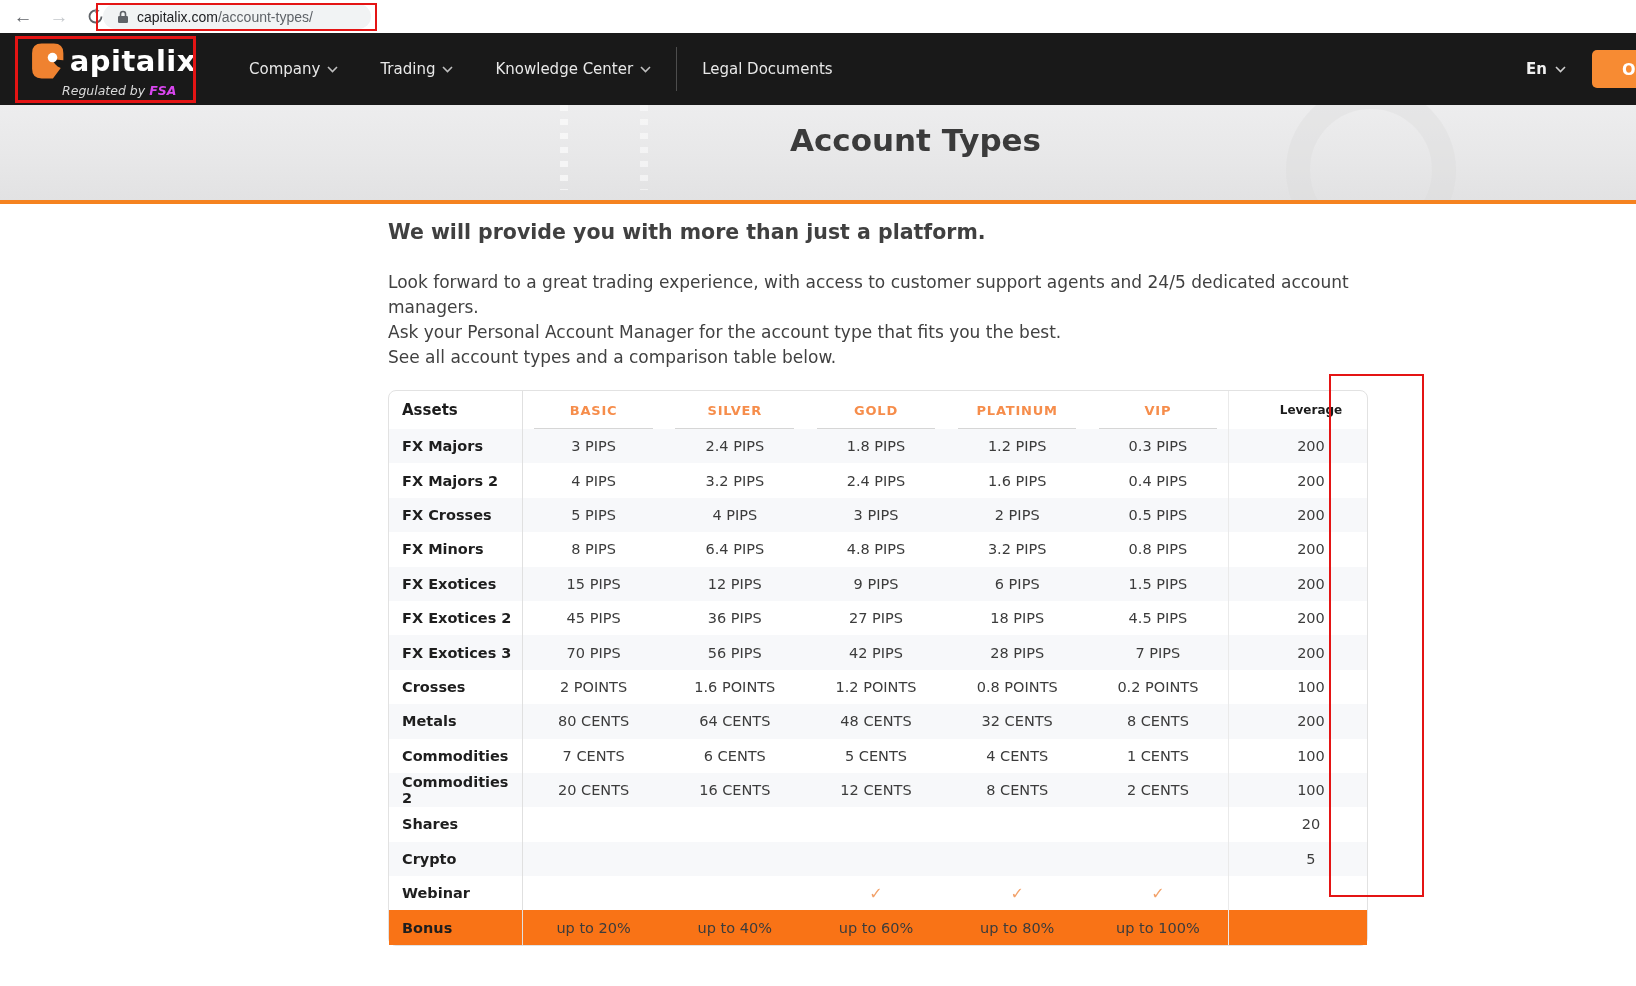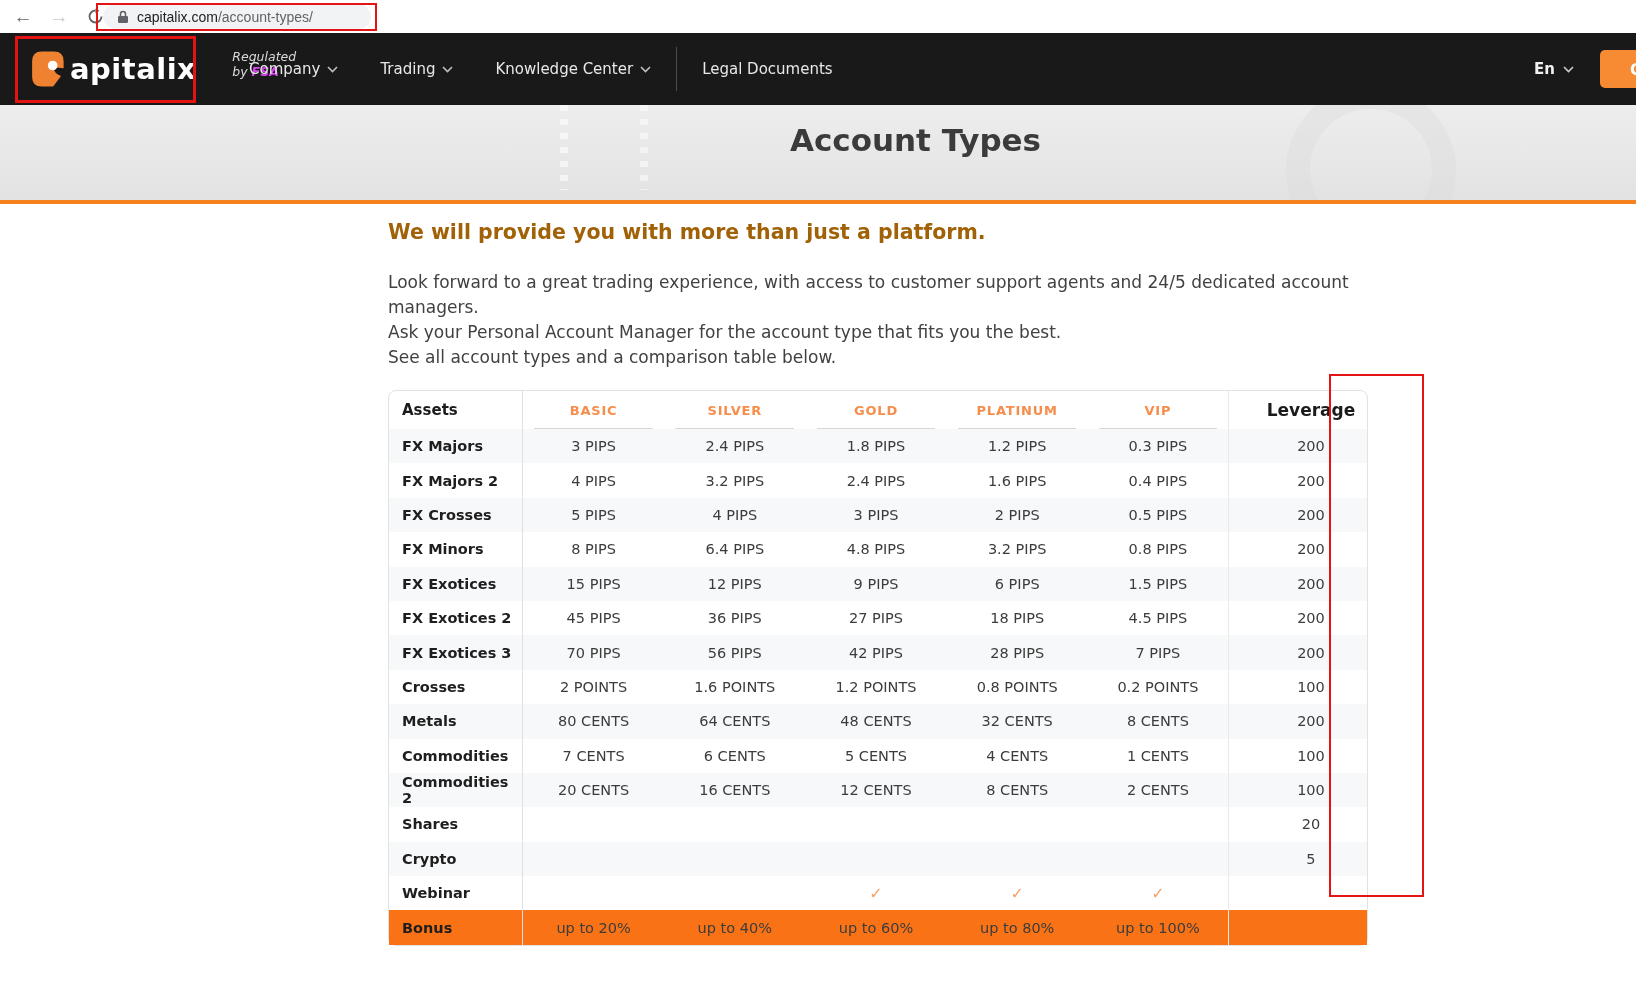--- a/index.html
+++ b/index.html
@@ -19,74 +19,74 @@
 
   
   .annot { position:absolute; border:3px solid #e41414; pointer-events:none; z-index:50; }
   .annot-url      { left:96px;  top:3px;   width:281px; height:28px; border-width:2px; }
   .annot-logo     { left:15px;  top:36px;  width:181px; height:67px; }
   .annot-leverage { left:1329px; top:374px; width:95px;  height:523px; border-width:2px; }
 
   
   .topnav { position:absolute; top:33px; left:0; width:1636px; height:72px; background:#191919;
             display:flex; align-items:center; }
-  .logo-block { margin-left:26px; display:flex; width:170px; }
+  .logo-block { margin-left:26px; display:flex; flex-direction:column; width:170px; }
   .logo-row { display:flex; align-items:center; }
   .logo-icon { width:42px; height:42px; }
   .logo-word { color:#fff; font-size:29px; font-weight:bold; letter-spacing:.5px; margin-left:2px; }
   .logo-sub { color:#d9d9d9; font-style:italic; font-size:12.5px; margin-top:1px; margin-left:36px; }
   .logo-sub b { color:#d946ef; }
   .menu { display:flex; align-items:center; margin-left:32px; }
   .menu-item { color:#e8e8e8; font-size:15px; padding:0 21px; display:flex; align-items:center;
                height:72px; cursor:pointer; }
   .menu-item svg { margin-left:7px; }
   .menu-divider { width:1px; height:44px; background:#4d4d4d; margin:0 4px; }
-  .nav-right { position:absolute; right:0; top:0; height:72px; display:flex; align-items:center; }
+  .nav-right { position:absolute; right:8px; top:0; height:72px; display:flex; align-items:center; }
   .lang { color:#f0f0f0; font-size:15px; font-weight:bold; display:flex; align-items:center; margin-right:26px; }
   .lang svg { margin-left:8px; }
   .cta-btn { width:150px; height:38px; background:#f78b33; border:none; border-radius:5px;
              color:#fff; font-weight:bold; font-size:16px; text-align:left; padding-left:30px;
              margin-right:-114px; cursor:pointer; font-family:"DejaVu Sans",sans-serif; }
 
   
   .hero { position:absolute; top:105px; left:0; width:1636px; height:99px;
           background:linear-gradient(180deg,#ededee 0%,#e7e7e8 60%,#e2e2e3 100%);
           border-bottom:4px solid #f5821f; overflow:hidden; }
   .hero-shape1 { position:absolute; right:180px; top:-20px; width:170px; height:170px; border-radius:50%;
                  border:24px solid #dadada; opacity:.35; }
   .hero-shape2 { position:absolute; left:560px; top:0; width:8px; height:85px; background:
                  repeating-linear-gradient(180deg,#fff 0 6px,transparent 6px 14px); opacity:.6; }
   .hero-shape3 { position:absolute; left:640px; top:0; width:8px; height:85px; background:
                  repeating-linear-gradient(180deg,#fff 0 6px,transparent 6px 14px); opacity:.5; }
   .hero-title { position:absolute; top:17px; left:388px; width:1055px; text-align:center;
                 font-size:31px; font-weight:bold; color:#3b3b3b; }
 
   
-  .intro-heading { position:absolute; left:388px; top:220px; font-size:20.5px; font-weight:bold; color:#a16207; }
+  .intro-heading { position:absolute; left:388px; top:220px; font-size:20.5px; font-weight:bold; color:#404040; }
   .intro-lines { position:absolute; left:388px; top:270px; font-size:17px; color:#414141; line-height:25px; }
 
   
   .acct-table { position:absolute; left:388px; top:390px; width:980px;
                 border:1px solid #e2e2e2; border-radius:8px; background:#fff; }
   .t-head, .t-row { display:grid; grid-template-columns:134px repeat(5,1fr) 26px 112px; align-items:center; }
   .t-head { height:38px; }
   .t-row  { height:34.4px; }
   .t-row.stripe { background:#f7f8fa; }
   .t-row.bonus  { background:#f97316; }
   .cell { text-align:center; font-size:14.5px; color:#3c3c3c; }
   .cell.asset { text-align:left; padding-left:13px; font-weight:bold; font-size:14.5px; color:#1e1e1e; }
   .t-head > :nth-child(1), .t-row > :nth-child(1) { border-right:1px solid #e0e0e0; height:100%;
         display:flex; align-items:center; }
   .t-head > :nth-child(1) { padding-left:13px; font-weight:bold; font-size:15px; color:#1b1b1b; }
   .t-head > :nth-child(6), .t-row > :nth-child(6) { border-right:1px solid #eaeaea; height:100%;
         display:flex; align-items:center; justify-content:center; }
   .tier-h { position:relative; height:100%; display:flex; align-items:center; justify-content:center;
             color:#f68d4b; font-weight:bold; font-size:13px; letter-spacing:.8px; }
   .tier-h::after { content:""; position:absolute; bottom:0; left:8%; width:84%; height:1px; background:#d6d6d6; }
-  .lev-h { font-weight:bold; font-size:17px; color:#1b1b1b; text-align:center; }
+  .lev-h { font-weight:bold; font-size:12px; color:#1b1b1b; text-align:center; }
   .cell.check { color:#f2a169; font-size:16px; }
   .cell.val, .cell.lev { display:flex; align-items:center; justify-content:center; height:100%; }
 </style>
 </head>
 <body>
 
 <div class="chrome">
   <div class="nav-btn">←</div>
   <div class="nav-btn disabled">→</div>
   <div class="nav-btn">

